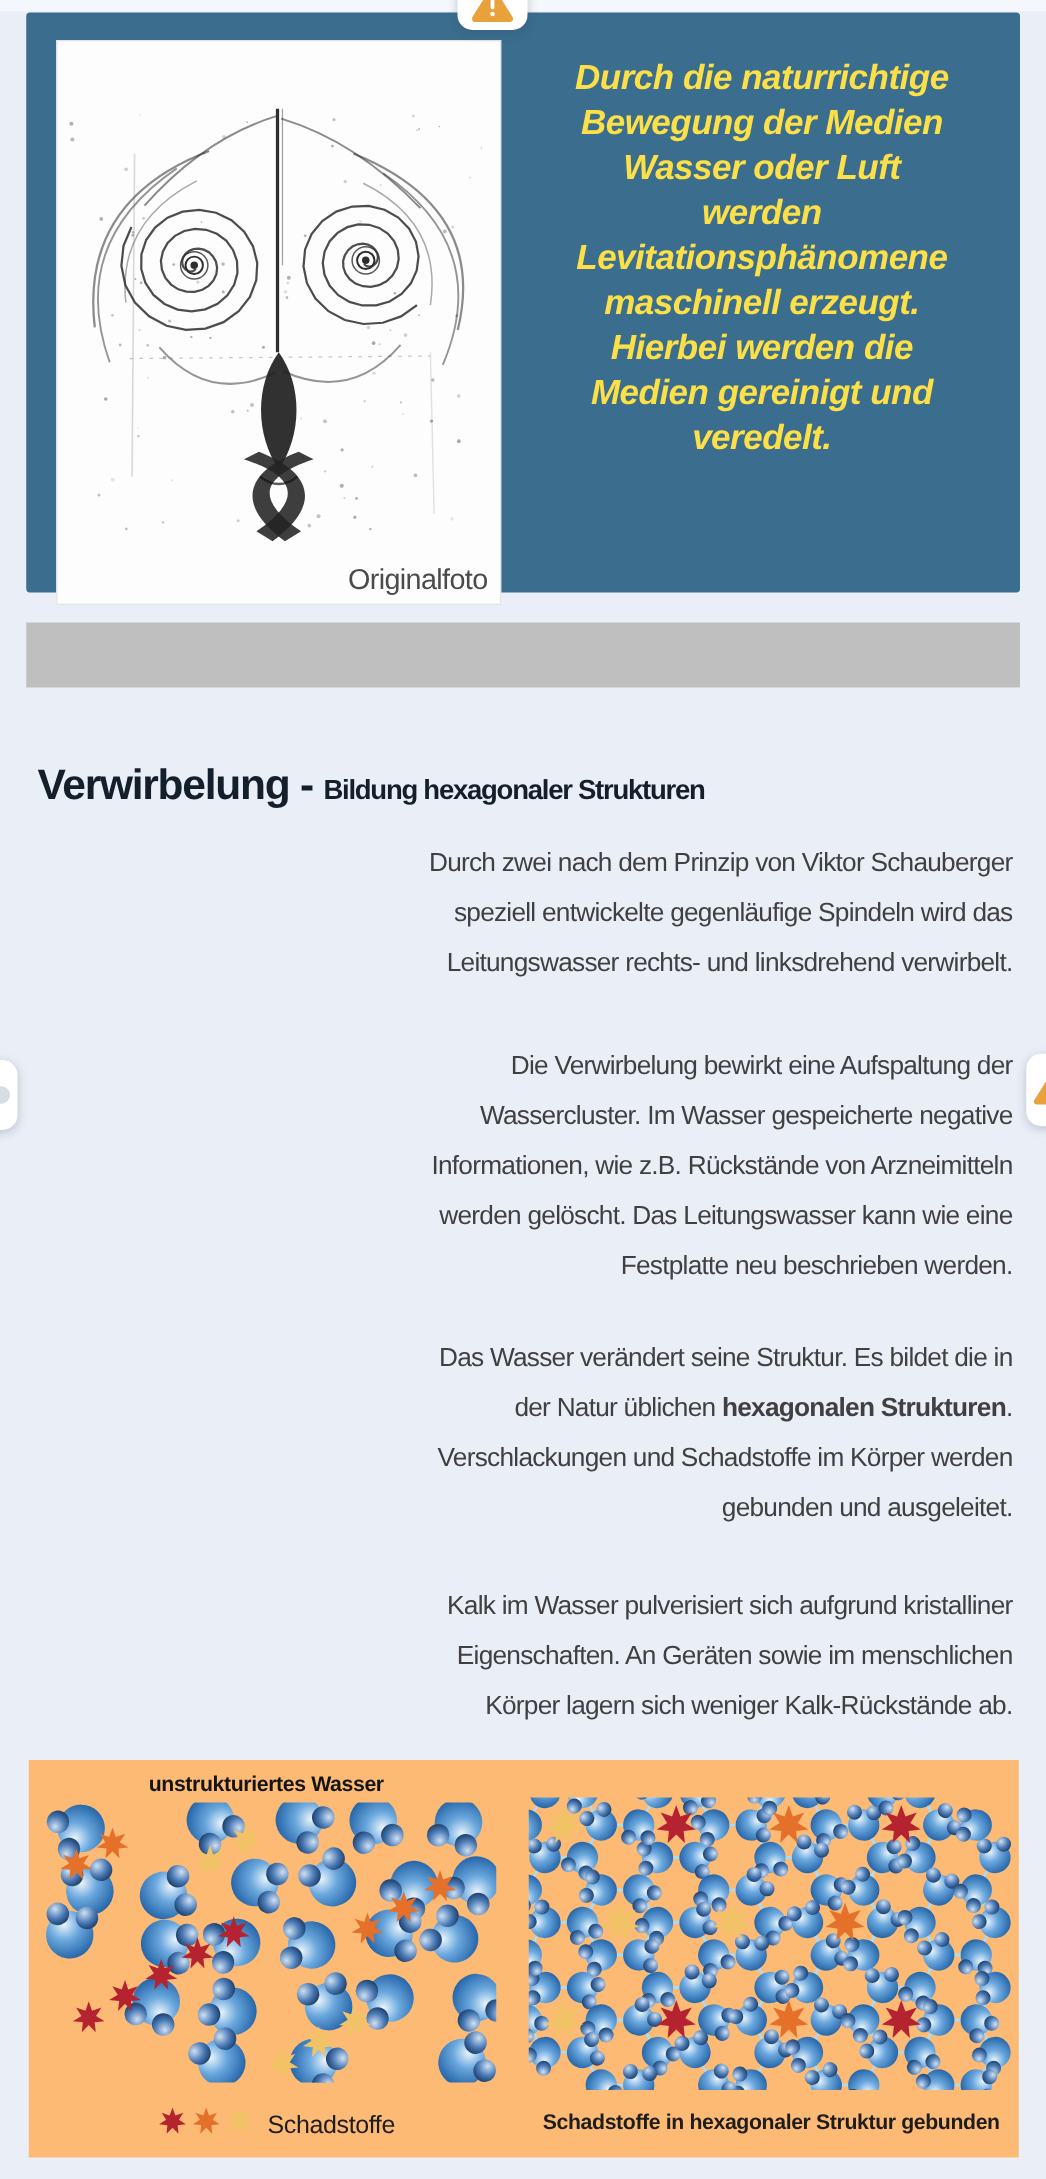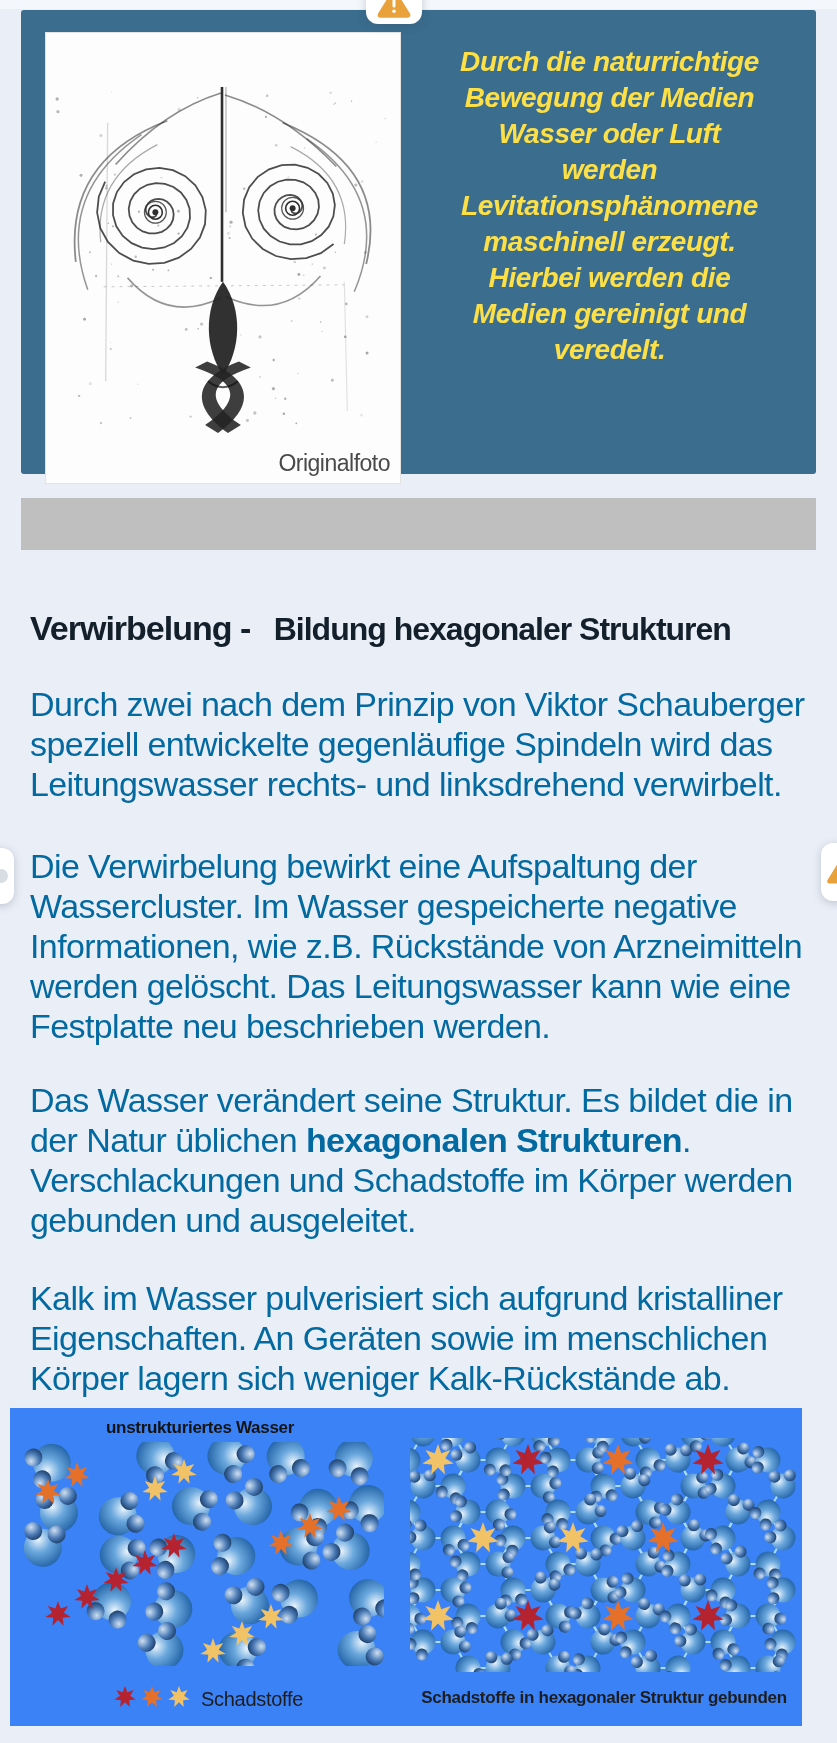--- a/index.html
+++ b/index.html
@@ -48,35 +48,35 @@
   .fab svg{display:block;}
   .fab-left .dot{width:14px;height:14px;border-radius:50%;background:#d8dde4;}
   
   .gray-bar{position:absolute;left:21px;top:498px;width:795px;height:52px;background:#bfbfbf;}
   
   .heading{
     position:absolute;left:30px;top:580px;width:780px;
     color:#131f2b;font-weight:700;letter-spacing:-1px;
     font-size:34px;line-height:40px;
   }
-  .heading .sub{font-size:32px;margin-left:15px;}
+  .heading .sub{font-size:22px;}
   .para{
     position:absolute;left:30px;width:780px;
-    color:#0369a1;font-size:34px;line-height:40px;
-    letter-spacing:-0.6px;white-space:pre-line;
+    color:#404040;font-size:21px;line-height:40px;
+    letter-spacing:-0.6px;white-space:pre-line;text-align:right;
   }
   .p1{top:650px;}
   .p2{top:812px;}
   .p3{top:1046px;}
   .p4{top:1244px;}
   .para strong{font-weight:700;}
   
   .figure-panel{
-    position:absolute;left:10px;top:1408px;width:792px;height:318px;
-    background:#3b82f6;
+    position:absolute;left:23px;top:1408px;width:792px;height:318px;
+    background:#fdba74;
   }
   .fig-title{
     position:absolute;color:#141414;font-weight:700;text-align:center;
     letter-spacing:-0.3px;
   }
   .fig-title-left{left:0;top:10px;width:380px;font-size:17px;}
   .fig-title-right{left:396px;top:17px;width:396px;font-size:16px;}
   .diagram{position:absolute;}
   .diagram-left{left:10px;top:34px;width:364px;height:224px;}
   .diagram-right{left:400px;top:30px;width:392px;height:234px;}

